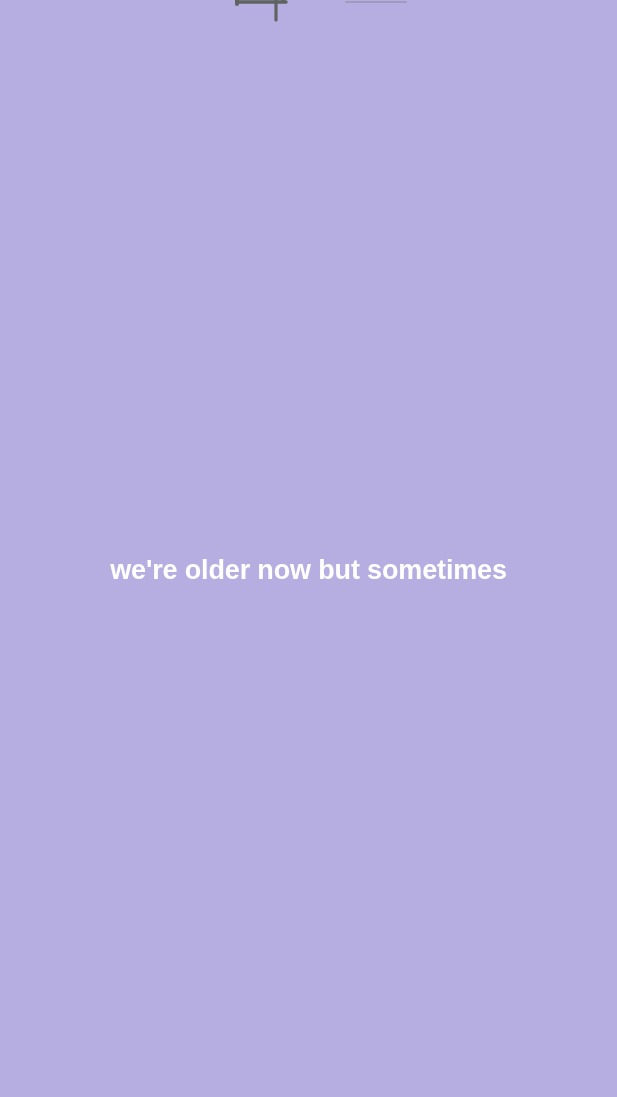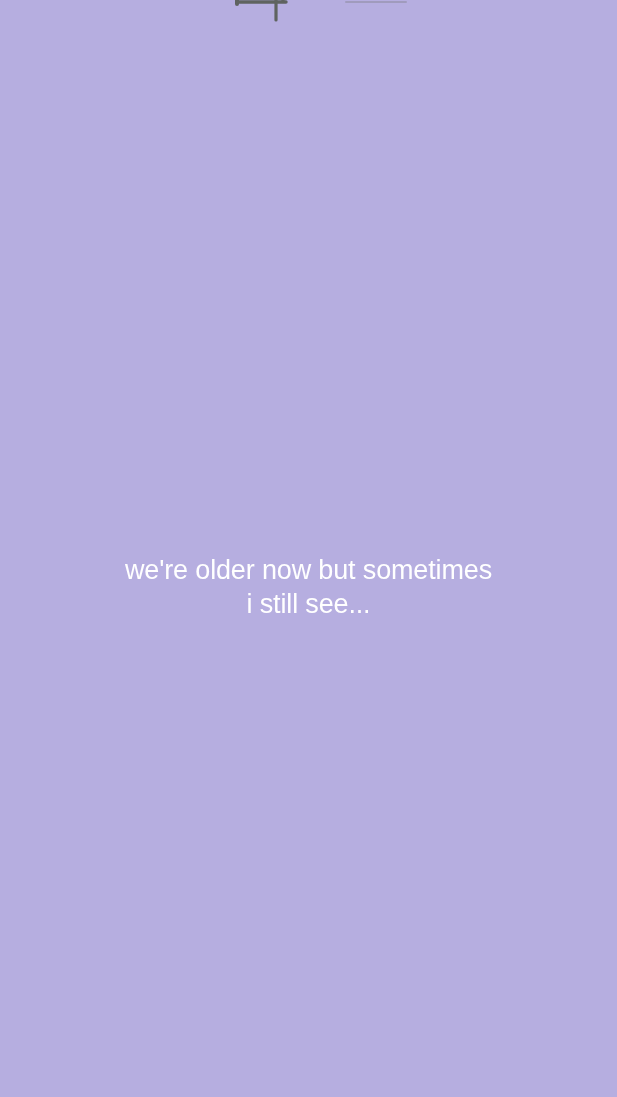--- a/index.html
+++ b/index.html
@@ -67,21 +67,21 @@
     top: 553px;
     width: 617px;
     text-align: center;
   }
 
   .caption-line {
     display: block;
     color: #ffffff;
     font-family: "Liberation Sans", sans-serif;
     font-size: 27px;
-    font-weight: normal;
+    font-weight: bold;
     line-height: 34px;
     letter-spacing: -0.15px;
     white-space: pre;
   }
 </style>
 </head>
 <body>
 
 <div id="story-canvas">
 
@@ -99,16 +99,15 @@
           <path d="M20 32 L48 32" stroke-width="2.2" opacity="0.6"></path>
         </g>
       </svg>
     </div>
 
     <div class="top-faint-mark"></div>
   </div>
 
   <div class="caption-block">
     <span class="caption-line">we're older now but sometimes</span>
-    <span class="caption-line">i still see...</span>
   </div>
 
 </div>
 
 </body></html>

